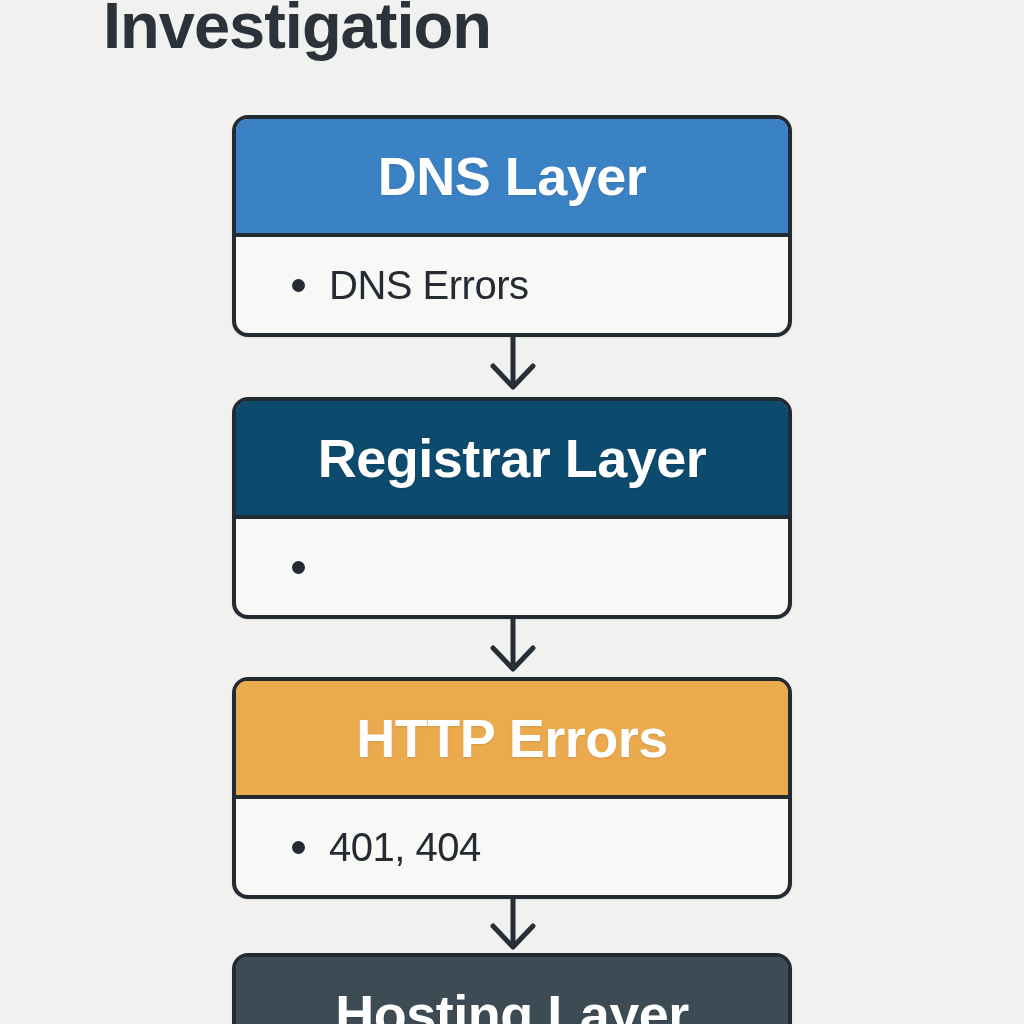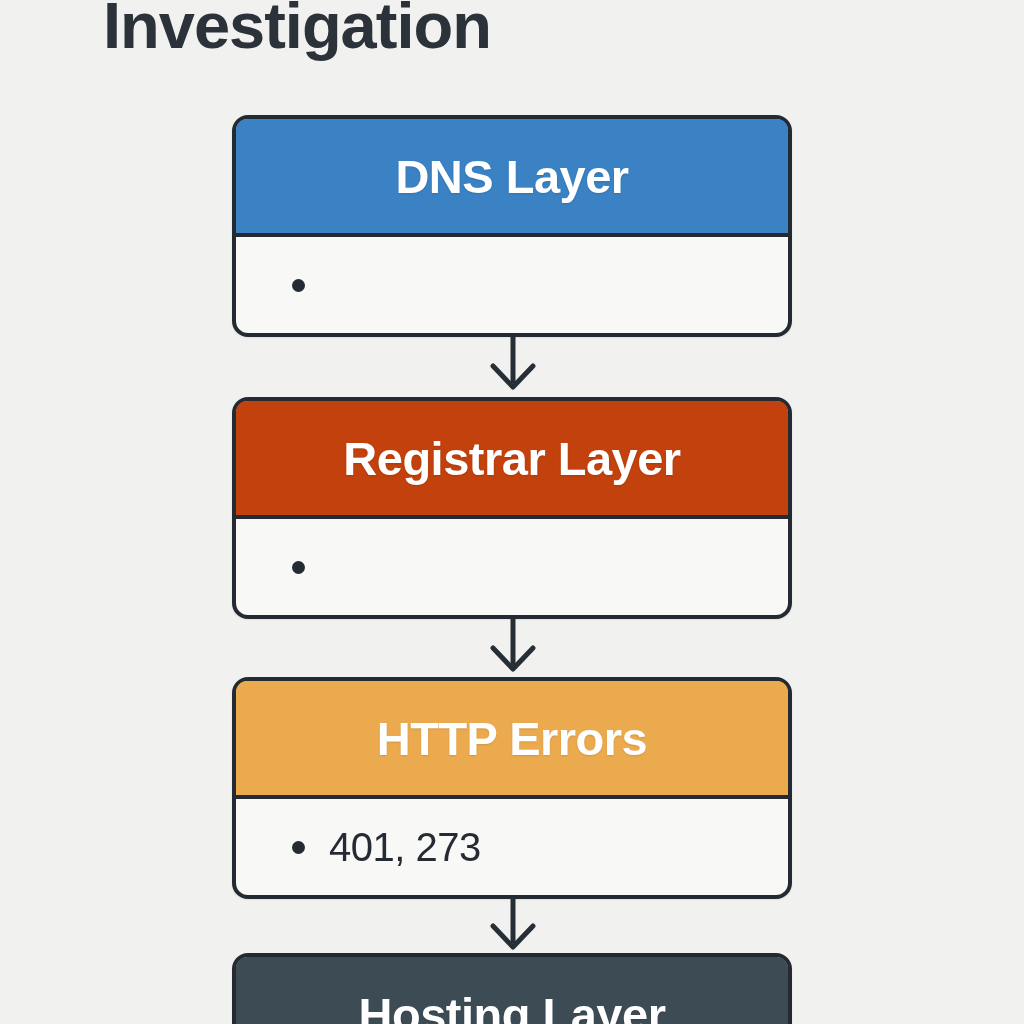--- a/index.html
+++ b/index.html
@@ -33,21 +33,21 @@
   .layer-header {
     height: 114px;
     border-bottom: 4px solid #232a31;
     border-radius: 11px 11px 0 0;
     display: flex;
     align-items: center;
     justify-content: center;
   }
   .layer-header .layer-title {
     color: #ffffff;
-    font-size: 47px;
+    font-size: 54px;
     font-weight: 700;
     letter-spacing: -0.5px;
     text-shadow: 0 1px 2px rgba(0,0,0,0.12);
   }
   .layer-body {
     height: 96px;
     display: flex;
     align-items: center;
     padding-left: 56px;
     border-radius: 0 0 11px 11px;
@@ -84,53 +84,54 @@
 <body>
 
 <h1 class="page-title">Investigation</h1>
 
 <div class="layer-box" id="box-dns">
   <div class="layer-header" style="background-color: rgb(58, 130, 196);">
     <span class="layer-title">DNS Layer</span>
   </div>
   <div class="layer-body">
     <span class="bullet-dot"></span>
+    <span class="bullet-text">DNS Errors</span>
   </div>
 </div>
 
 <div class="flow-arrow" id="arrow-1">
   <svg width="64" height="58" viewBox="0 0 64 58">
     <line x1="32" y1="0" x2="32" y2="46" stroke="#262e36" stroke-width="5"></line>
     <polyline points="12,29 32,50 52,29" fill="none" stroke="#262e36" stroke-width="5" stroke-linecap="round" stroke-linejoin="round"></polyline>
   </svg>
 </div>
 
 <div class="layer-box" id="box-registrar">
-  <div class="layer-header" style="background-color: #c2410c;">
+  <div class="layer-header" style="background-color: #0c4a6e;">
     <span class="layer-title">Registrar Layer</span>
   </div>
   <div class="layer-body">
     <span class="bullet-dot"></span>
   </div>
 </div>
 
 <div class="flow-arrow" id="arrow-2">
   <svg width="64" height="58" viewBox="0 0 64 58">
     <line x1="32" y1="0" x2="32" y2="46" stroke="#262e36" stroke-width="5"></line>
     <polyline points="12,29 32,50 52,29" fill="none" stroke="#262e36" stroke-width="5" stroke-linecap="round" stroke-linejoin="round"></polyline>
   </svg>
 </div>
 
 <div class="layer-box" id="box-http">
   <div class="layer-header" style="background-color: rgb(236, 170, 78);">
     <span class="layer-title">HTTP Errors</span>
   </div>
   <div class="layer-body">
     <span class="bullet-dot"></span>
-    <span class="bullet-text">401, 273</span>
+    <span class="bullet-text">401, 404</span>
   </div>
 </div>
 
 <div class="flow-arrow" id="arrow-3">
   <svg width="64" height="58" viewBox="0 0 64 58">
     <line x1="32" y1="0" x2="32" y2="46" stroke="#262e36" stroke-width="5"></line>
     <polyline points="12,29 32,50 52,29" fill="none" stroke="#262e36" stroke-width="5" stroke-linecap="round" stroke-linejoin="round"></polyline>
   </svg>
 </div>
 

